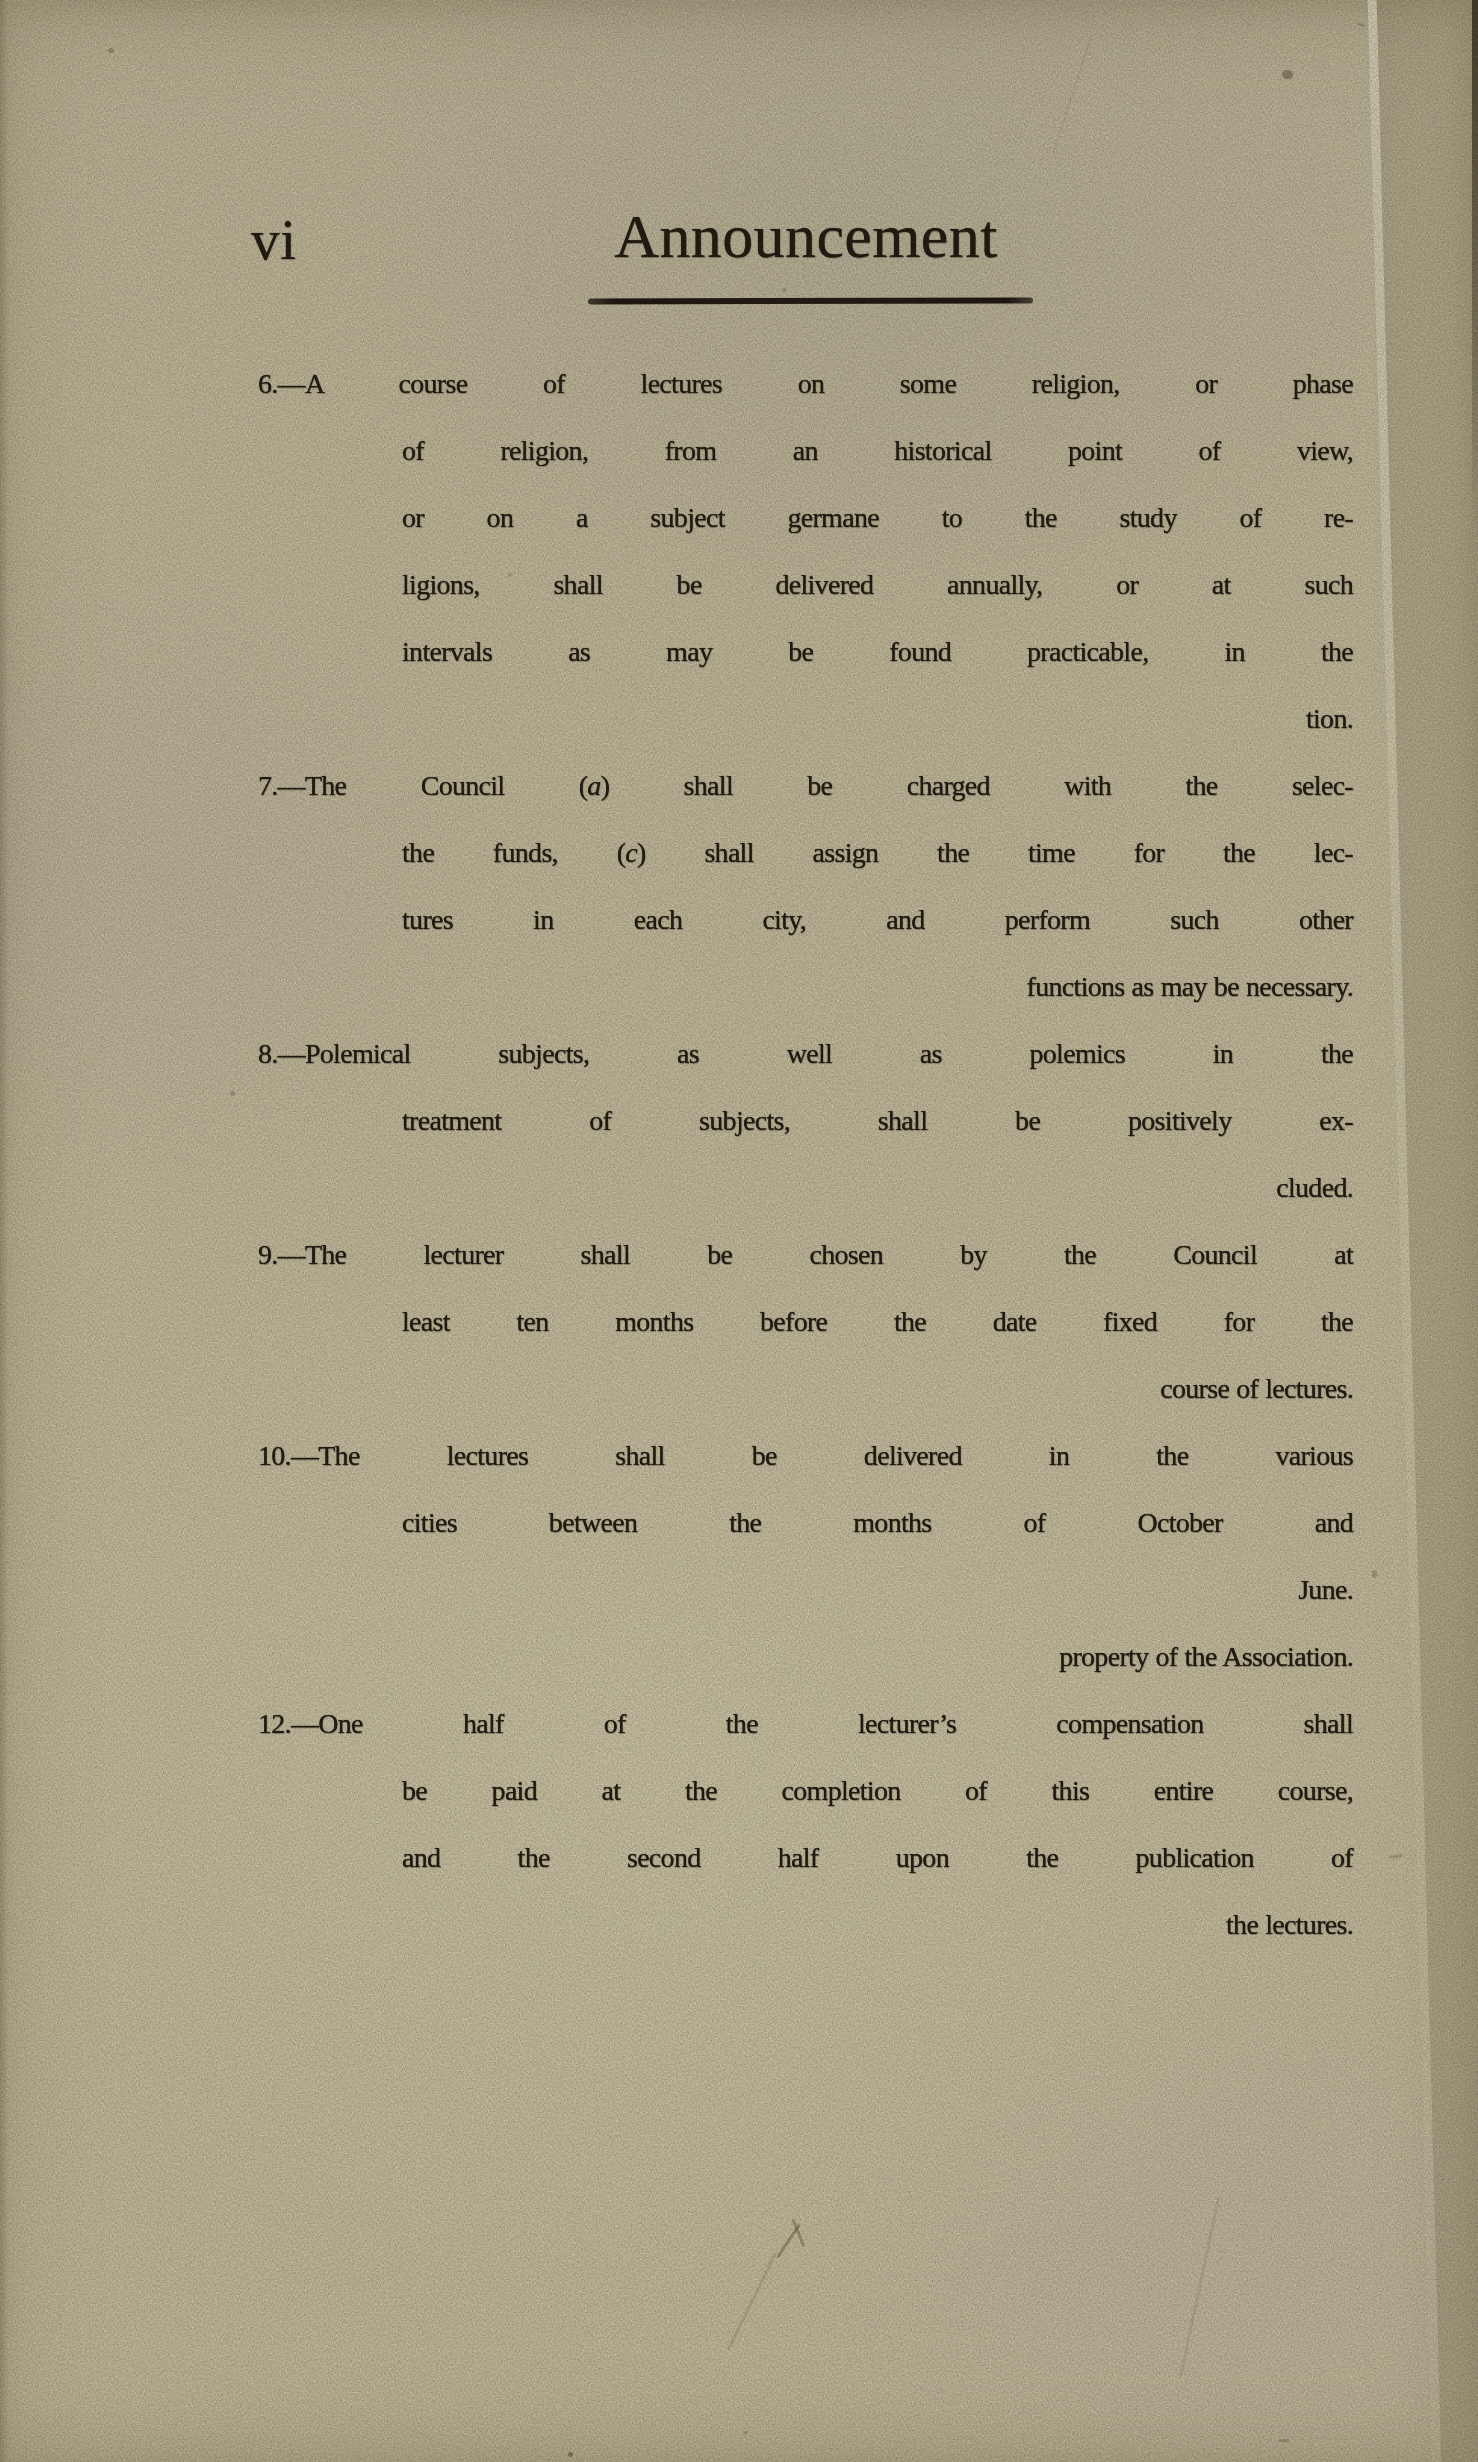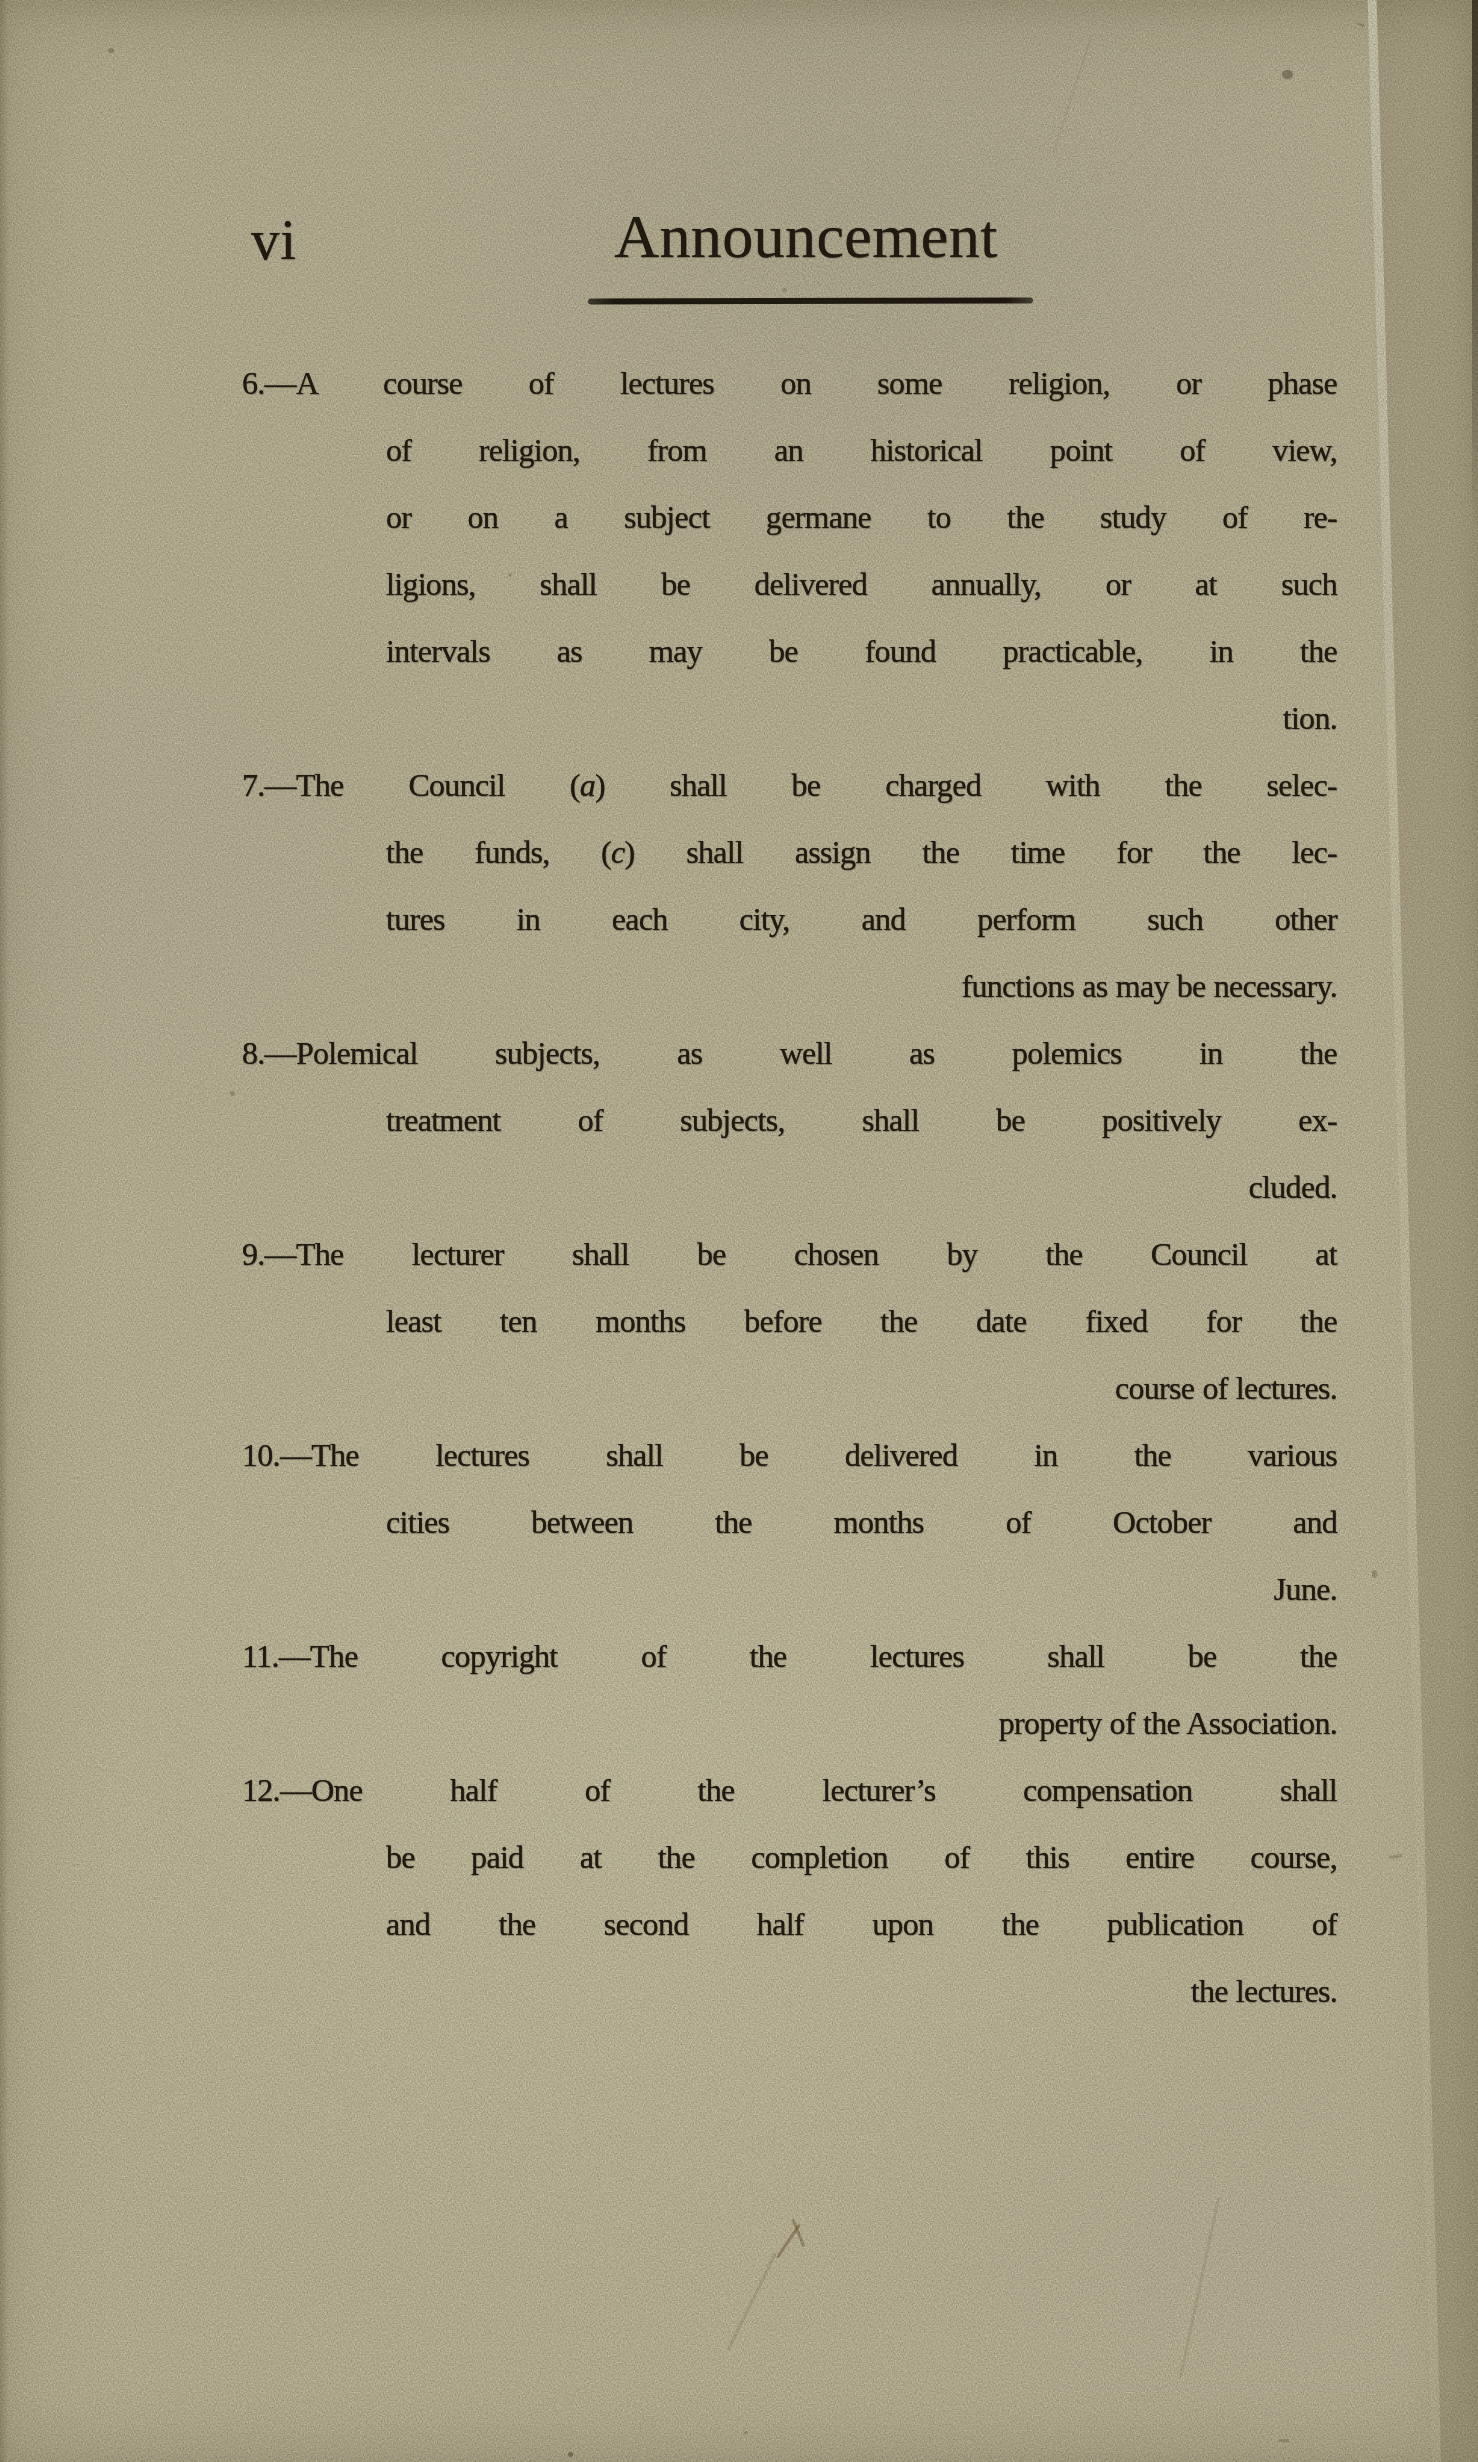--- a/index.html
+++ b/index.html
@@ -30,22 +30,22 @@
     text-align:center; pointer-events:none;
   }
   #title{ font-size:62px; line-height:1; display:inline-block; letter-spacing:0.4px; }
   #title-rule{
     position:absolute; left:588px; top:298px; width:445px; height:5.8px;
     background:linear-gradient(90deg, rgba(36,30,20,0.75), #241e14 6%, #2a2318 50%, #241e14 94%, rgba(36,30,20,0.7));
     border-radius:3.3px; transform:rotate(-0.12deg);
   }
 
   #text-block{
-    position:absolute; left:242px; top:350px; width:1095px;
-    font-size:32px; line-height:67px; letter-spacing:-0.7px;
+    position:absolute; left:258px; top:350px; width:1095px;
+    font-size:28px; line-height:67px; letter-spacing:-0.7px;
     word-spacing:0.8px;
   }
   .item{ padding-left:144px; }
   .line{ text-align:right; }
   .line.fill{ text-align:justify; text-align-last:justify; }
   .line.first{ text-indent:-144px; }
   .it{ font-style:italic; }
 
   
   #crease{
@@ -113,21 +113,20 @@
         <div class="line first fill"><span>9.—The lecturer shall be chosen by the Council at</span></div>
         <div class="line fill"><span>least ten months before the date fixed for the</span></div>
         <div class="line last"><span>course of lectures.</span></div>
       </div>
       <div class="item">
         <div class="line first fill"><span>10.—The lectures shall be delivered in the various</span></div>
         <div class="line fill"><span>cities between the months of October and</span></div>
         <div class="line last"><span>June.</span></div>
       </div>
       <div class="item">
-        <div class="line first fill"><span>11.—The copyright of the lectures shall be the</span></div>
         <div class="line last"><span>property of the Association.</span></div>
       </div>
       <div class="item">
         <div class="line first fill"><span>12.—One half of the lecturer’s compensation shall</span></div>
         <div class="line fill"><span>be paid at the completion of this entire course,</span></div>
         <div class="line fill"><span>and the second half upon the publication of</span></div>
         <div class="line last"><span>the lectures.</span></div>
       </div>
     </div>
 

